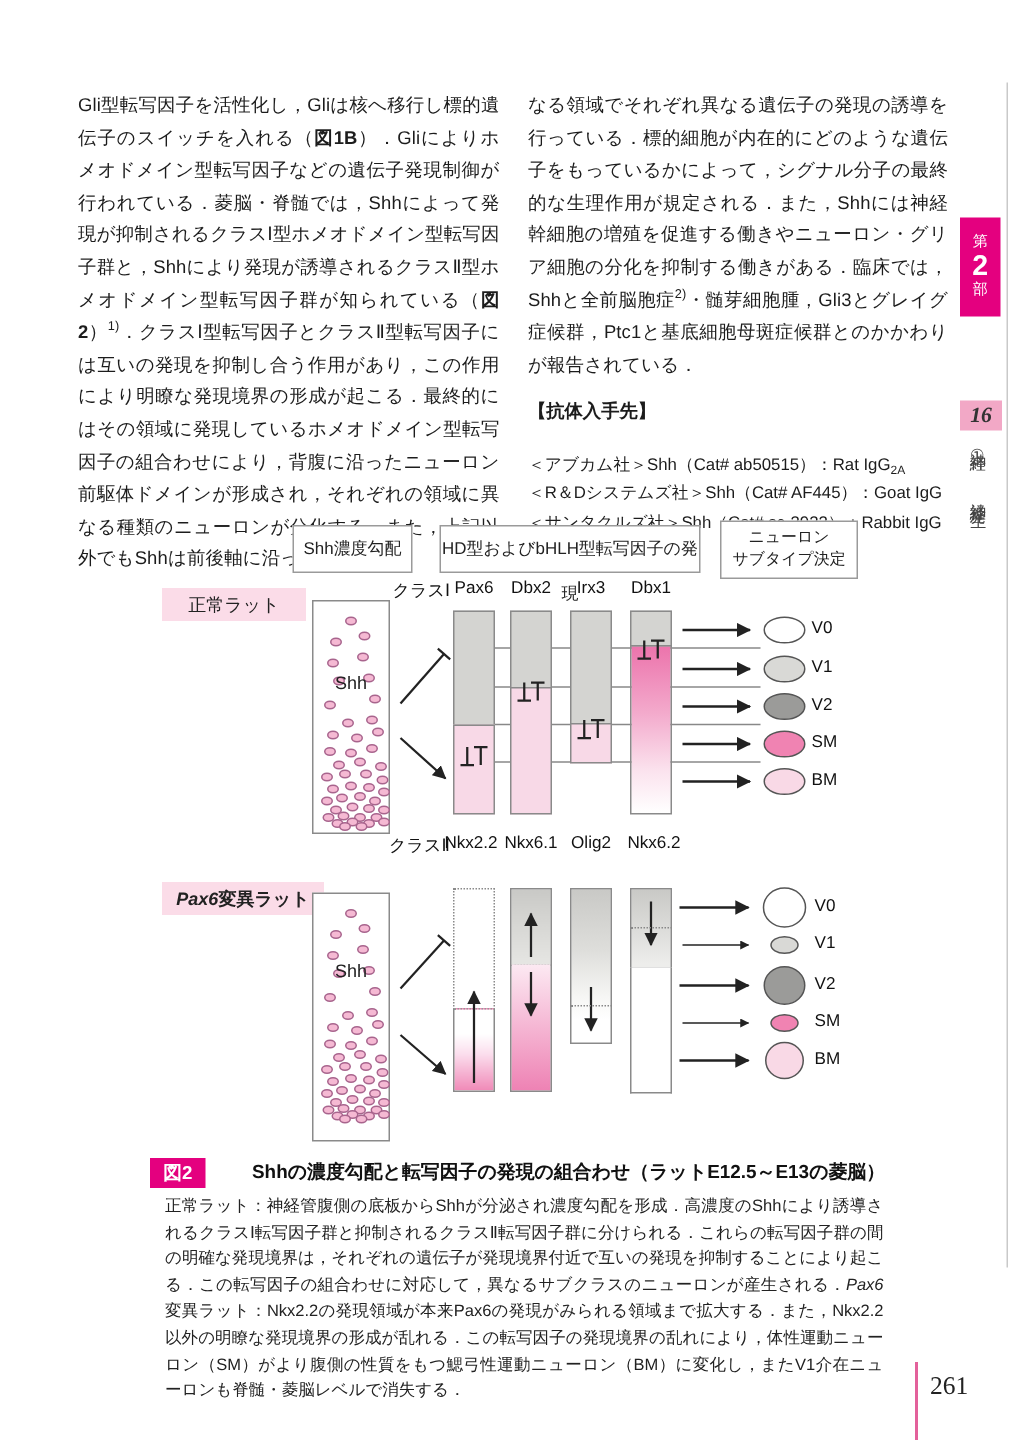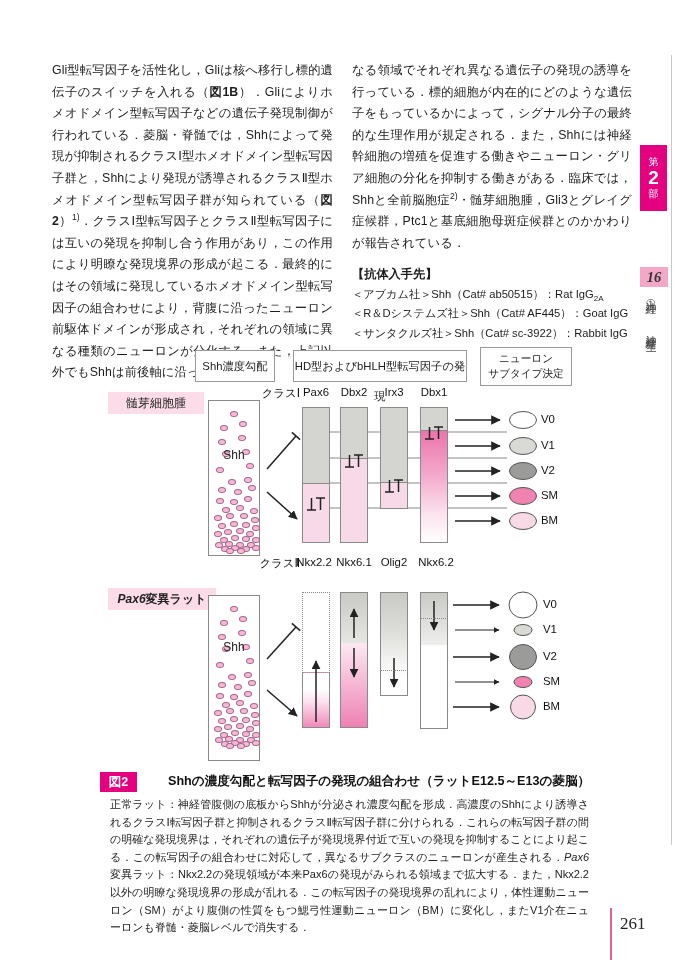--- a/index.html
+++ b/index.html
@@ -8,21 +8,21 @@
   .abs{position:absolute;}
   
   .col{position:absolute;width:281px;font-size:12.3px;line-height:21.6px;text-align:justify;
        color:#1c1c1c;letter-spacing:0.1px;}
   .seg-n{font-style:normal;}
   .seg-b{font-weight:bold;}
   .seg-i{font-style:italic;}
   .seg-sup{font-size:8.5px;vertical-align:super;line-height:0;}
   .seg-sub{font-size:8px;vertical-align:sub;line-height:0;}
   .antibody{margin-top:11px;font-size:11.2px;line-height:19.5px;text-align:left;letter-spacing:0;}
-  .antibody .head{font-weight:bold;font-size:12.2px;margin-bottom:0;}
+  .antibody .head{font-weight:bold;font-size:12.2px;margin-bottom:16px;}
   
   .hbox{position:absolute;border:1px solid #9a9a9a;background:#fff;text-align:center;
         font-size:11.3px;color:#222;}
   
   .rowlabel{position:absolute;background:#fbdce8;color:#222;font-size:12px;height:22px;
             line-height:22px;text-align:center;}
   
   .tube{position:absolute;width:52px;border:1.5px solid #8a8a8a;background:#fff;box-sizing:border-box;}
   .tube i{position:absolute;width:8px;height:6px;border:1px solid #a8648d;border-radius:50%;
           background:#f5b9d3;box-sizing:border-box;}
@@ -86,21 +86,21 @@
     </div>
   </div>
 
   <div class="hbox" style="left:195px;top:350px;width:78px;height:30px;line-height:30px;">Shh濃度勾配</div>
   <div class="hbox" style="left:480px;top:347px;width:92px;height:36px;font-size:10.6px;padding-top:3px;line-height:15px;box-sizing:border-box;height:39px;">
     <div>ニューロン</div>
     <div>サブタイプ決定</div>
   </div>
   <div class="hbox" style="left:293px;top:350px;width:172px;height:30px;line-height:30px;">HD型およびbHLH型転写因子の発現</div>
 
-  <div class="rowlabel" style="left:108px;top:392px;width:96px;">髄芽細胞腫</div>
+  <div class="rowlabel" style="left:108px;top:392px;width:96px;">正常ラット</div>
   <div class="rowlabel" style="left:108px;top:588px;width:108px;font-weight:bold;"><span class="seg-i">Pax6</span><span class="seg-n">変異ラット</span></div>
 
   <svg class="svg-under" width="680" height="960" viewBox="0 0 680 960">
     <g stroke="#888" stroke-width="1">
       <line x1="302" y1="432" x2="507" y2="432"></line>
       <line x1="302" y1="458" x2="507" y2="458"></line>
       <line x1="302" y1="483" x2="507" y2="483"></line>
       <line x1="302" y1="508" x2="507" y2="508"></line>
     </g>
   </svg>

